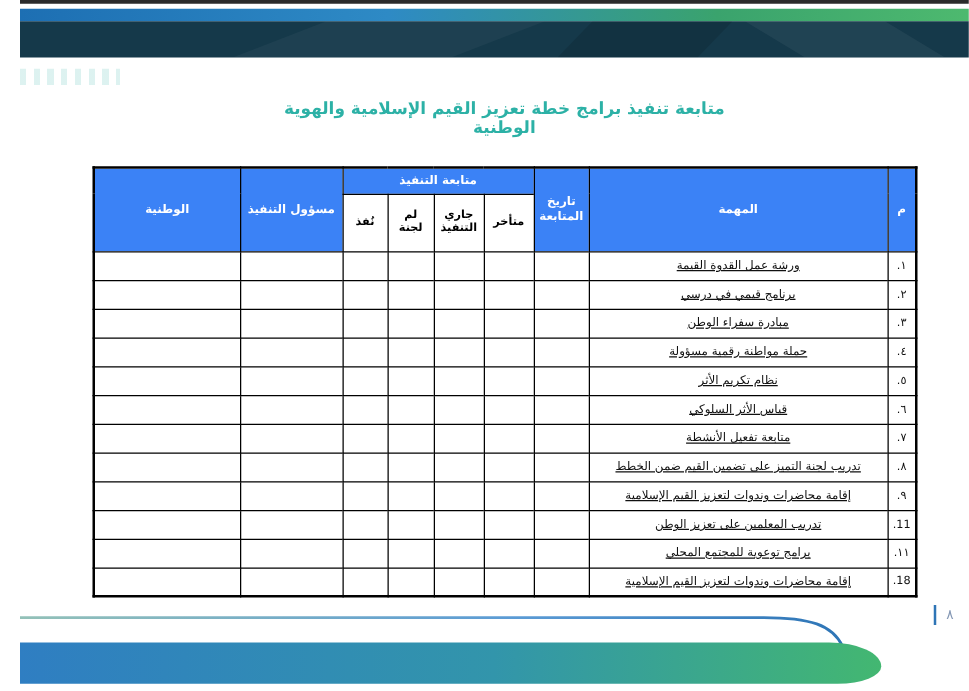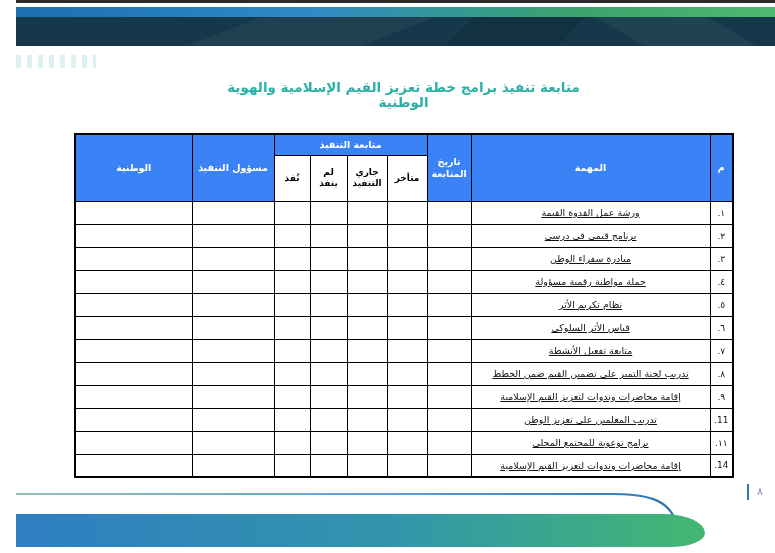--- a/index.html
+++ b/index.html
@@ -82,21 +82,21 @@
           <th class="teal" rowspan="2">م</th>
           <th class="teal" rowspan="2">المهمة</th>
           <th class="teal" rowspan="2">تاريخ المتابعة</th>
           <th class="teal" colspan="4">متابعة التنفيذ</th>
           <th class="teal" rowspan="2">مسؤول التنفيذ</th>
           <th class="teal" rowspan="2">الوطنية</th>
         </tr>
         <tr class="sub-row">
           <th>متأخر</th>
           <th>جاري التنفيذ</th>
-          <th>لم ينفذ</th>
+          <th>لم لجنة</th>
           <th>نُفذ</th>
         </tr>
       </thead>
       <tbody>
         <tr>
           <td class="cell-num">١.</td>
           <td class="cell-task">ورشة عمل القدوة القيمة</td>
           <td></td>
             <td></td>
             <td></td>
@@ -209,21 +209,21 @@
           <td class="cell-task">برامج توعوية للمجتمع المحلي</td>
           <td></td>
             <td></td>
             <td></td>
             <td></td>
             <td></td>
             <td></td>
             <td></td>
         </tr>
         <tr>
-          <td class="cell-num">14.</td>
+          <td class="cell-num">18.</td>
           <td class="cell-task">إقامة محاضرات وندوات لتعزيز القيم الإسلامية</td>
           <td></td>
             <td></td>
             <td></td>
             <td></td>
             <td></td>
             <td></td>
             <td></td>
         </tr>
       </tbody>

